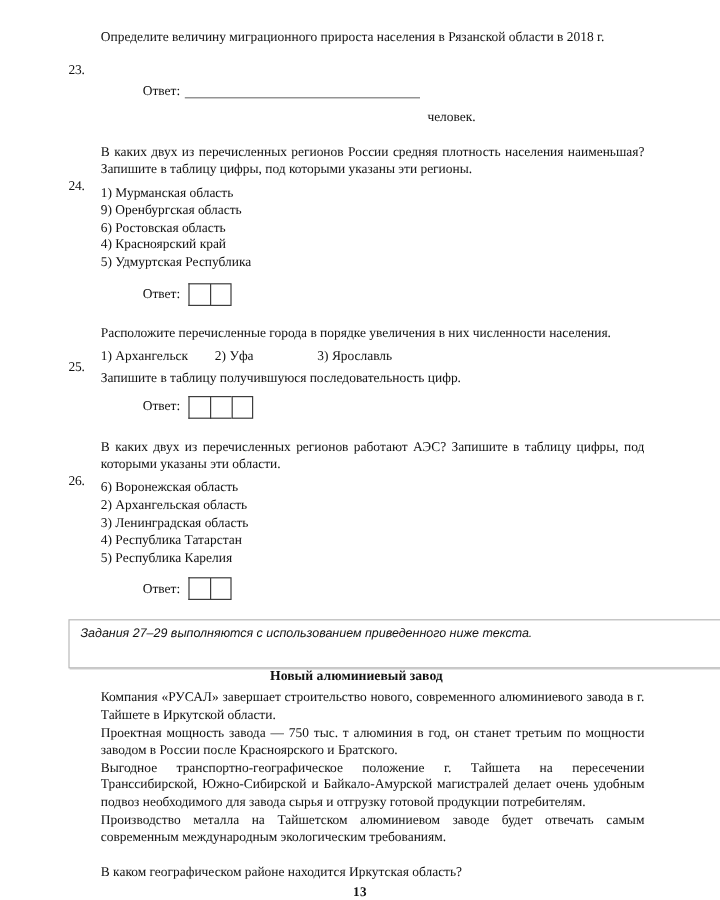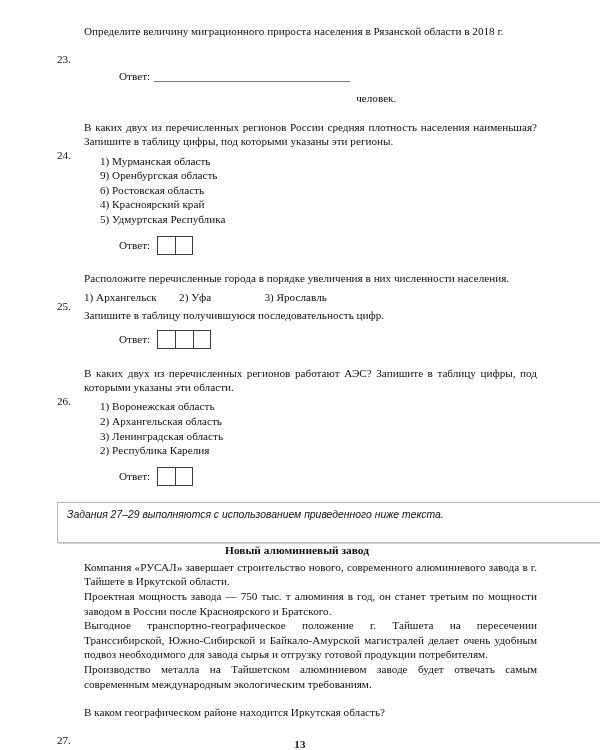--- a/index.html
+++ b/index.html
@@ -50,21 +50,20 @@
   
   .opts {
     list-style: none;
     margin: 5px 0 0 0;
     padding: 0;
   }
   .opts li {
     font-size: 11.2px;
     line-height: 14.6px;
     white-space: pre;
-    margin-left: 16px;
   }
   .opts-inline {
     margin: 5px 0 0 0;
     font-size: 11.2px;
     line-height: 14.6px;
     white-space: pre;
   }
   .note-line {
     font-size: 11.2px;
     line-height: 14.6px;
@@ -208,24 +207,25 @@
       </span>
     </div>
   </div>
 
   <div class="spacer-25"></div>
 
   <div class="question">
     <span class="q-num">26.</span>
     <div class="q-text">В каких двух из перечисленных регионов работают АЭС? Запишите в таблицу цифры, под которыми указаны эти области.</div>
     <ul class="opts">
-      <li>1) Воронежская область</li>
+      <li>6) Воронежская область</li>
       <li>2) Архангельская область</li>
       <li>3) Ленинградская область</li>
-      <li>2) Республика Карелия</li>
+      <li>4) Республика Татарстан</li>
+      <li>5) Республика Карелия</li>
     </ul>
     <div class="answer-row">
       <span class="answer-label">Ответ:</span>
       <span class="cells">
         <span class="cell"></span>
         <span class="cell"></span>
       </span>
     </div>
   </div>
 

